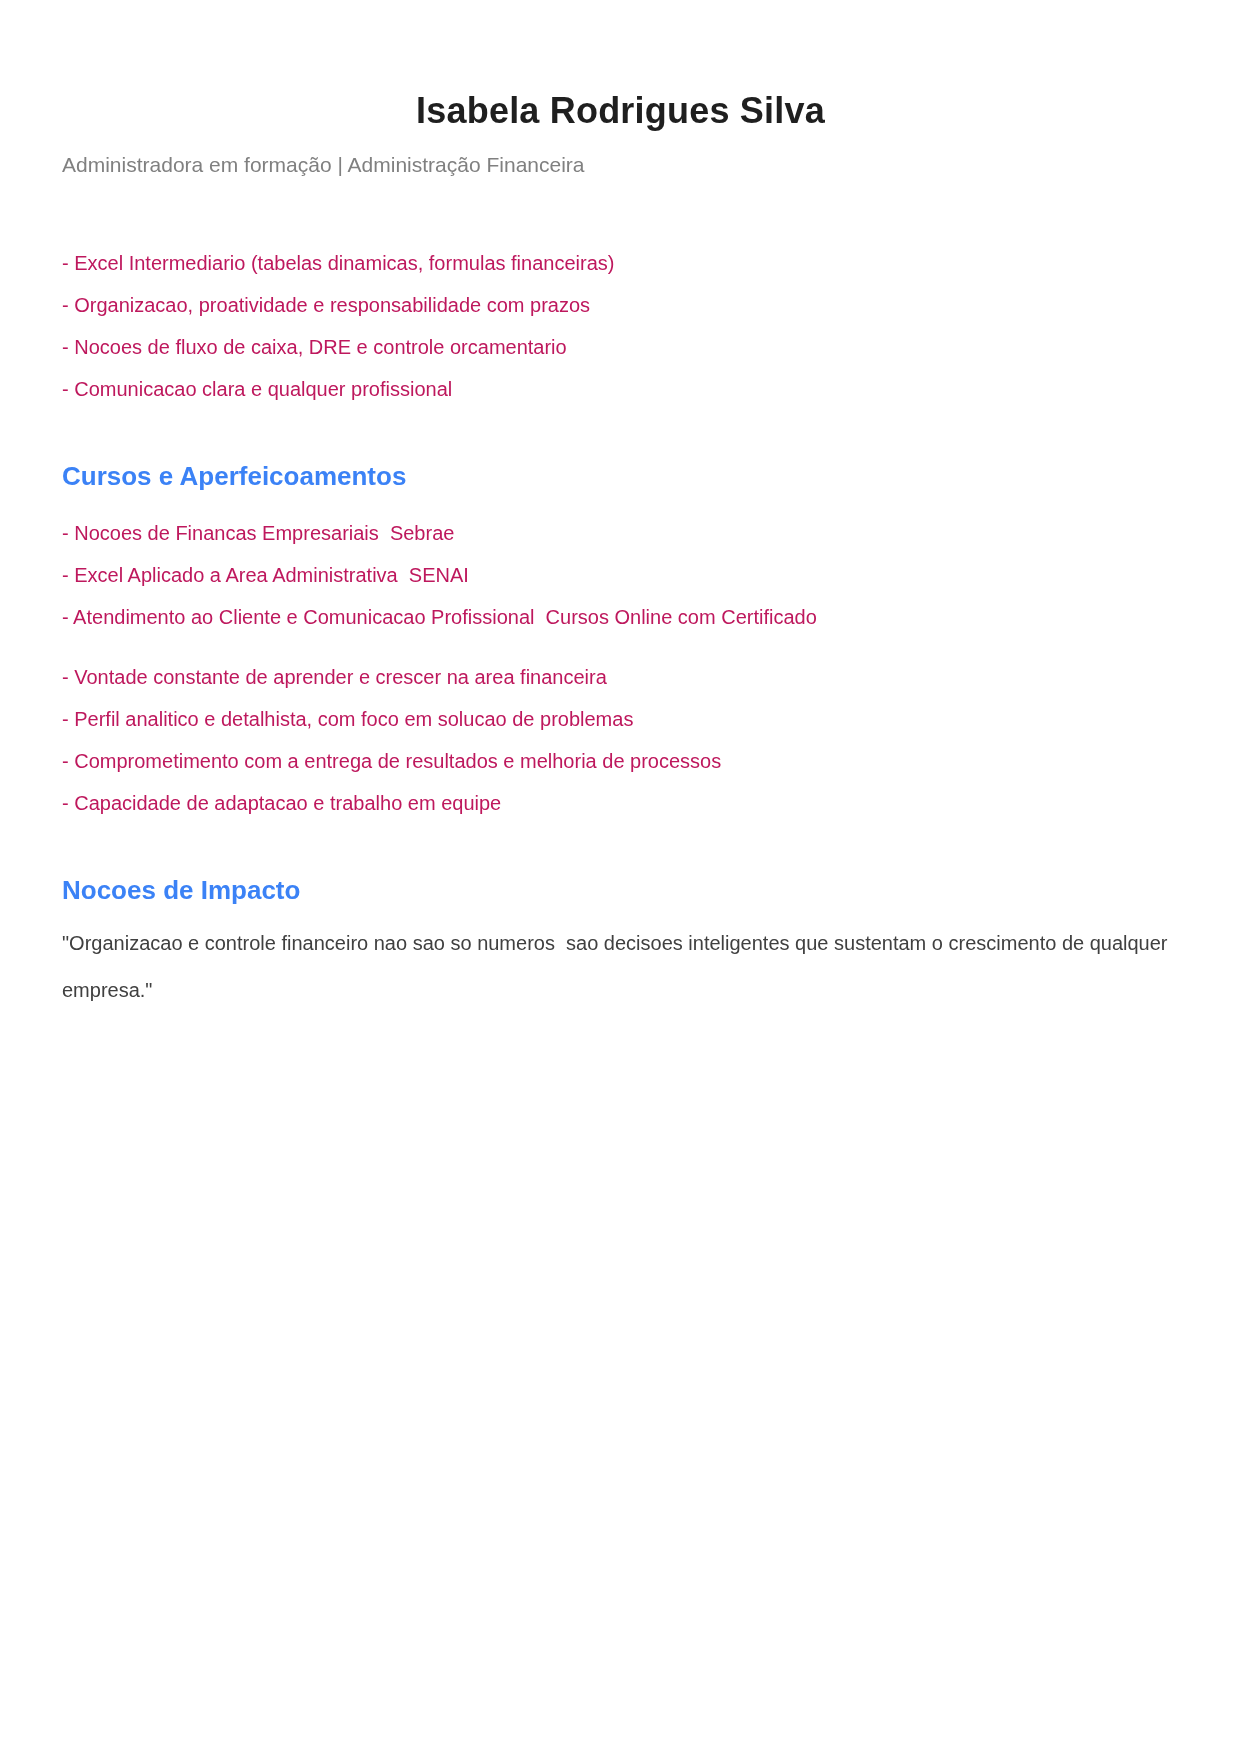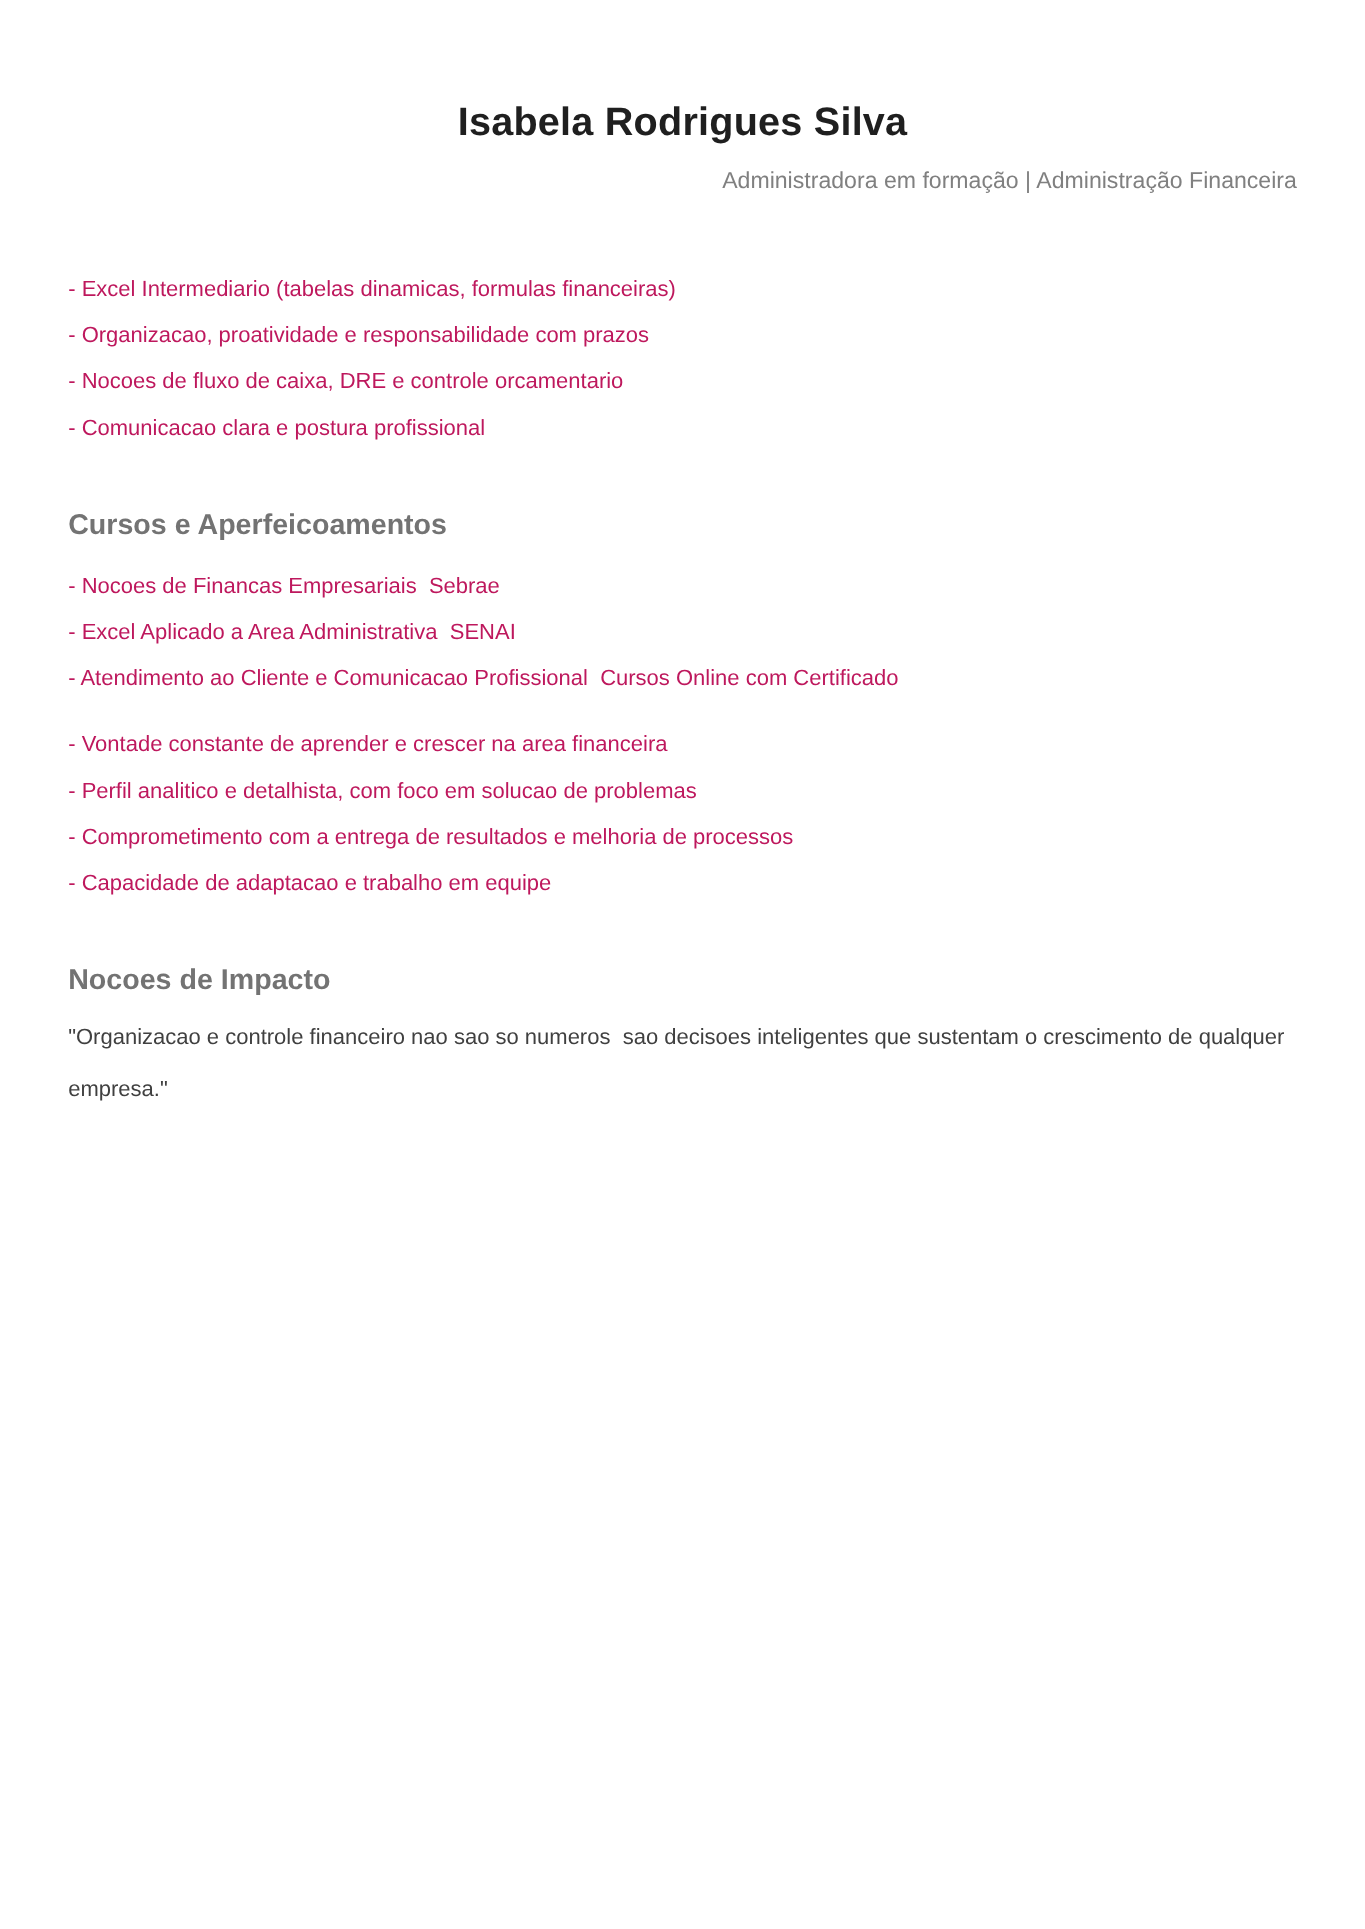--- a/index.html
+++ b/index.html
@@ -25,42 +25,42 @@
     line-height: 42px;
     font-weight: bold;
     text-align: center;
     color: #1f1f1f;
     letter-spacing: 0.2px;
   }
   .doc-subtitle {
     margin-top: 18px;
     font-size: 21px;
     line-height: 30px;
-    text-align: right;
+    text-align: left;
     color: #808080;
   }
   .list {
     margin-top: 18px;
   }
   .list.first {
     margin-top: 62px;
   }
   .item {
     margin: 0;
     font-size: 20px;
     line-height: 42px;
     color: #be185d;
     white-space: pre-wrap;
   }
   .section-title {
     margin: 48px 0 0 0;
     font-size: 26px;
     line-height: 36px;
     font-weight: bold;
-    color: #737373;
+    color: #3b82f6;
   }
   .quote-paragraph {
     margin: 12px 0 0 0;
     font-size: 20px;
     line-height: 47px;
     color: #404040;
     white-space: pre-wrap;
   }
 </style>
 </head>
@@ -68,21 +68,21 @@
 
 <div class="page">
 
   <h1 class="doc-title">Isabela Rodrigues Silva</h1>
   <div class="doc-subtitle">Administradora em formação | Administração Financeira</div>
 
   <div class="list first">
     <p class="item">- Excel Intermediario (tabelas dinamicas, formulas financeiras)</p>
     <p class="item">- Organizacao, proatividade e responsabilidade com prazos</p>
     <p class="item">- Nocoes de fluxo de caixa, DRE e controle orcamentario</p>
-    <p class="item">- Comunicacao clara e postura profissional</p>
+    <p class="item">- Comunicacao clara e qualquer profissional</p>
   </div>
 
   <h2 class="section-title">Cursos e Aperfeicoamentos</h2>
   <div class="list">
     <p class="item">- Nocoes de Financas Empresariais  Sebrae</p>
     <p class="item">- Excel Aplicado a Area Administrativa  SENAI</p>
     <p class="item">- Atendimento ao Cliente e Comunicacao Profissional  Cursos Online com Certificado</p>
   </div>
 
   <div class="list">

